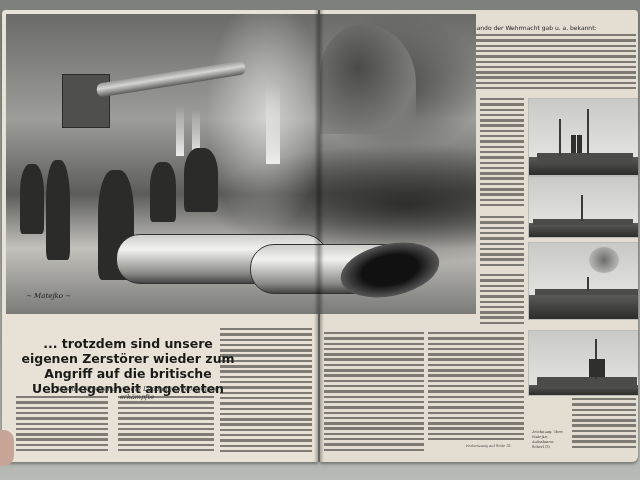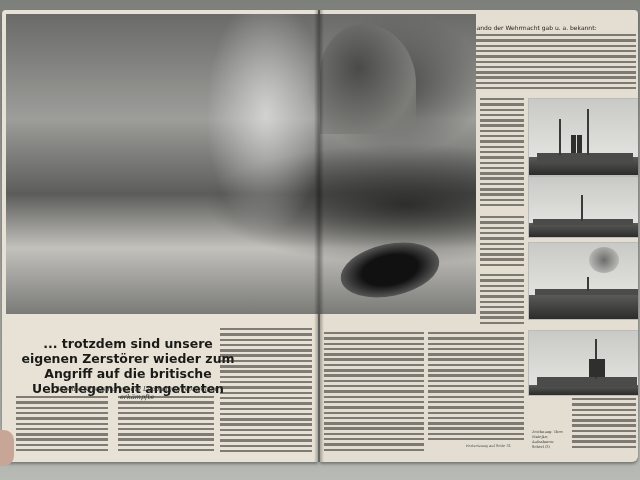--- a/index.html
+++ b/index.html
@@ -126,20 +126,35 @@
     </div>
 
     <div class="col" style="left:4px; top:322px; width:100px; height:120px;"></div>
     <div class="col" style="left:108px; top:322px; width:96px; height:110px;"></div>
     <div class="col" style="left:252px; top:388px; width:64px; height:52px;"></div>
     <div class="caption" style="left:212px; top:420px; width:34px;">Zeichnung: Theo Matejko; Aufnahmen: Scherl (3)</div>
     <div class="page-footer" style="left:146px; top:434px;">Fortsetzung auf Seite 31</div>
   </div>
 
   <div class="illus">
+    <div class="illus-left-part">
+      <div class="gun-mount"></div>
+      <div class="gun-barrel"></div>
+      <div class="splash" style="left:170px; top:92px; height:50px;"></div>
+      <div class="splash" style="left:186px; top:96px; height:46px;"></div>
+      <div class="splash" style="left:260px; top:70px; height:80px; width:14px;"></div>
+      <div class="sailor" style="left:14px; top:150px; width:24px; height:70px;"></div>
+      <div class="sailor" style="left:40px; top:146px; width:24px; height:100px;"></div>
+      <div class="sailor" style="left:92px; top:156px; width:36px; height:110px;"></div>
+      <div class="sailor" style="left:144px; top:148px; width:26px; height:60px;"></div>
+      <div class="sailor" style="left:178px; top:134px; width:34px; height:64px;"></div>
+      <div class="torpedo-tube" style="left:110px; top:220px; width:210px;"></div>
+      <div class="torpedo-tube" style="left:244px; top:230px; width:160px;"></div>
+      <div class="signature">~ Matejko ~</div>
+    </div>
     <div class="illus-right-part">
       <div class="cliff"></div>
       <div class="tube-mouth"></div>
     </div>
   </div>
 
   <div class="gutter"></div>
 </div>
 
 <div class="finger"></div>

